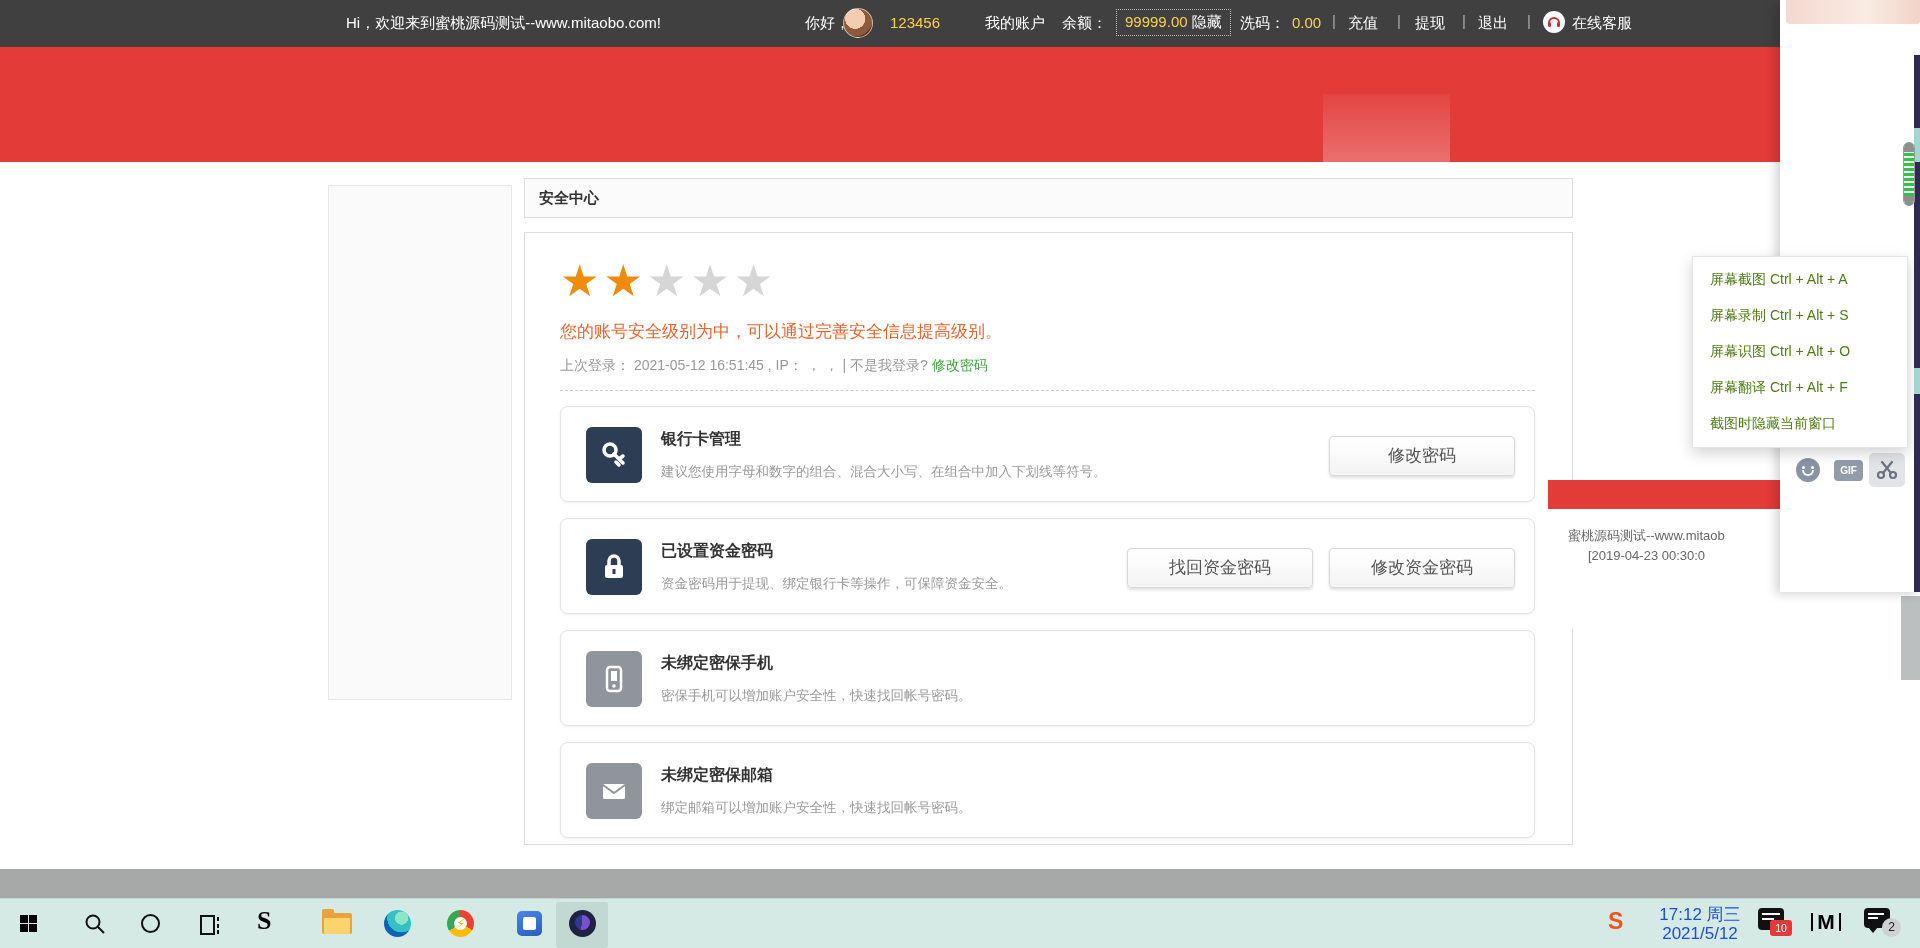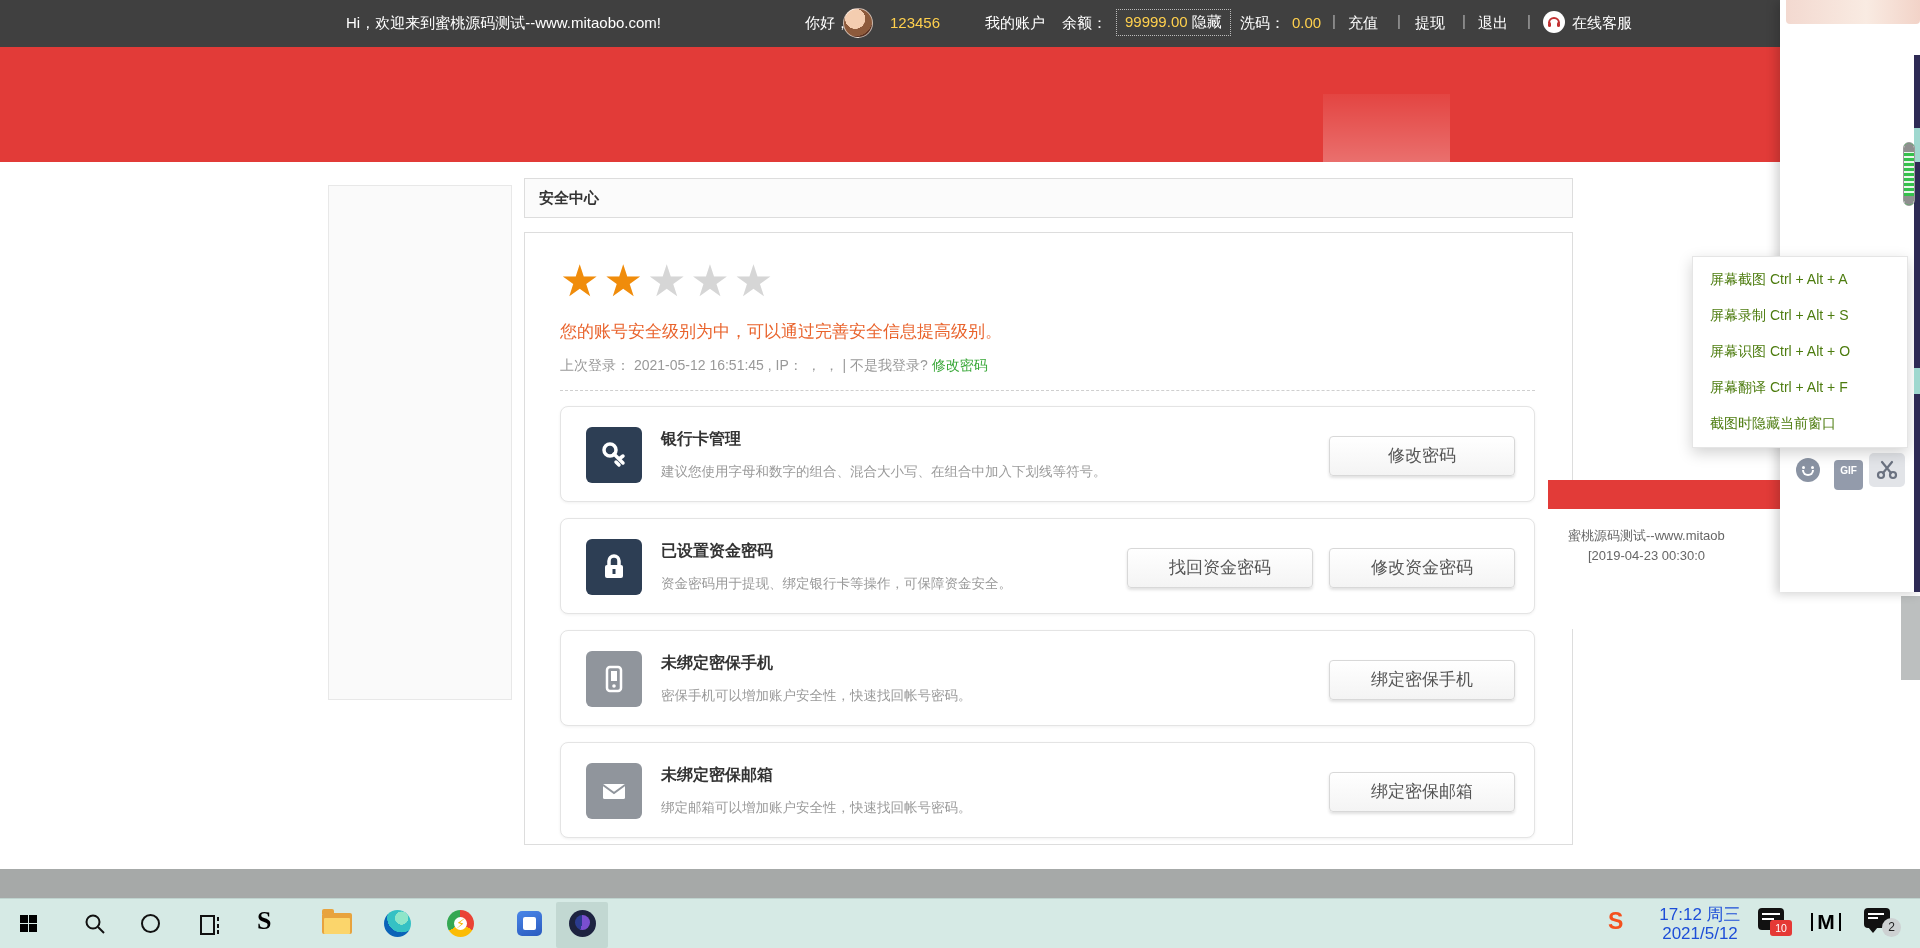--- a/index.html
+++ b/index.html
@@ -72,21 +72,21 @@
   
   #chat-panel { left:1780px; top:0; width:140px; height:592px; background:#fff;
     box-shadow:-4px 2px 10px rgba(0,0,0,.18); z-index:10; }
   #chat-img { position:absolute; left:6px; top:0; width:134px; height:24px;
     background:linear-gradient(90deg,#f3d9d0,#f9ebe2 60%,#f2d3c8); border-radius:0 0 4px 4px; }
   #emoji-icon { position:absolute; left:16px; top:458px; width:24px; height:24px; border-radius:50%; background:#8a93a3; }
   #emoji-icon i { position:absolute; background:#fff; border-radius:50%; width:3px; height:3px; top:8px; }
   #emoji-icon i.l { left:6px; } #emoji-icon i.r { right:6px; }
   #emoji-icon b { position:absolute; left:6px; top:12px; width:12px; height:6px; border:2px solid #fff;
     border-top:none; border-radius:0 0 10px 10px; }
-  #gif-icon { position:absolute; left:54px; top:460px; width:29px; height:30px; background:#939bab; border-radius:4px;
+  #gif-icon { position:absolute; left:54px; top:460px; width:29px; height:21px; background:#939bab; border-radius:4px;
     color:#fff; font-size:10px; font-weight:bold; text-align:center; line-height:21px; }
   #cut-btn { position:absolute; left:89px; top:453px; width:36px; height:34px; background:#e2e4e8; border-radius:5px; }
   #cut-btn svg { position:absolute; left:7px; top:6px; }
 
   #shot-menu { left:1692px; top:256px; width:216px; height:192px; background:#fff; border:1px solid #e5e5e5;
     box-shadow:0 5px 14px rgba(0,0,0,.18); z-index:12; }
   .menu-item { position:absolute; left:0; width:216px; height:36px; line-height:36px; padding-left:17px;
     font-size:14px; color:#4d7c0f; white-space:nowrap; cursor:pointer; }
 
   
@@ -286,33 +286,31 @@
 <div class="sec-row" style="top:630px;">
   <div class="row-icon icon-grey">
     <svg width="28" height="28" viewBox="0 0 28 28">
         <rect x="7" y="2" width="14" height="24" rx="3" stroke="#fff" stroke-width="2.5" fill="none"></rect>
         <rect x="11" y="6" width="6" height="10" fill="#fff"></rect>
         <circle cx="14" cy="21" r="1.8" fill="#fff"></circle>
       </svg>
   </div>
   <div class="row-title">未绑定密保手机</div>
   <div class="row-desc">密保手机可以增加账户安全性，快速找回帐号密码。</div>
-  <div class="row-btn btn-r">绑定密保手机</div>
 </div>
 
 <div class="sec-row" style="top:742px;">
   <div class="row-icon icon-grey">
     <svg width="28" height="28" viewBox="0 0 28 28">
         <rect x="3" y="7" width="22" height="15" rx="1.5" fill="#fff"></rect>
         <path d="M3 8 L14 16 L25 8" stroke="#90959c" stroke-width="2" fill="none"></path>
       </svg>
   </div>
   <div class="row-title">未绑定密保邮箱</div>
   <div class="row-desc">绑定邮箱可以增加账户安全性，快速找回帐号密码。</div>
-  <div class="row-btn btn-r">绑定密保邮箱</div>
 </div>
 
 <div class="abs" id="ann-head">
   <span>网站最新公告</span>
 </div>
 <div class="abs" id="ann-body">
   <div id="ann-line1">蜜桃源码测试--www.mitaob</div>
   <div id="ann-line2">[2019-04-23 00:30:0</div>
 </div>
 

